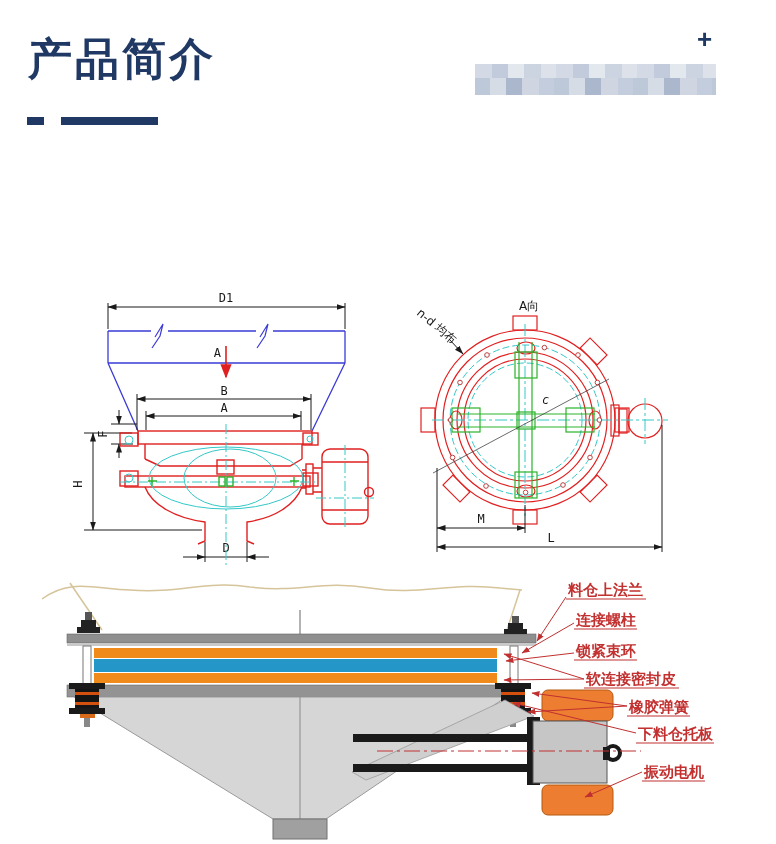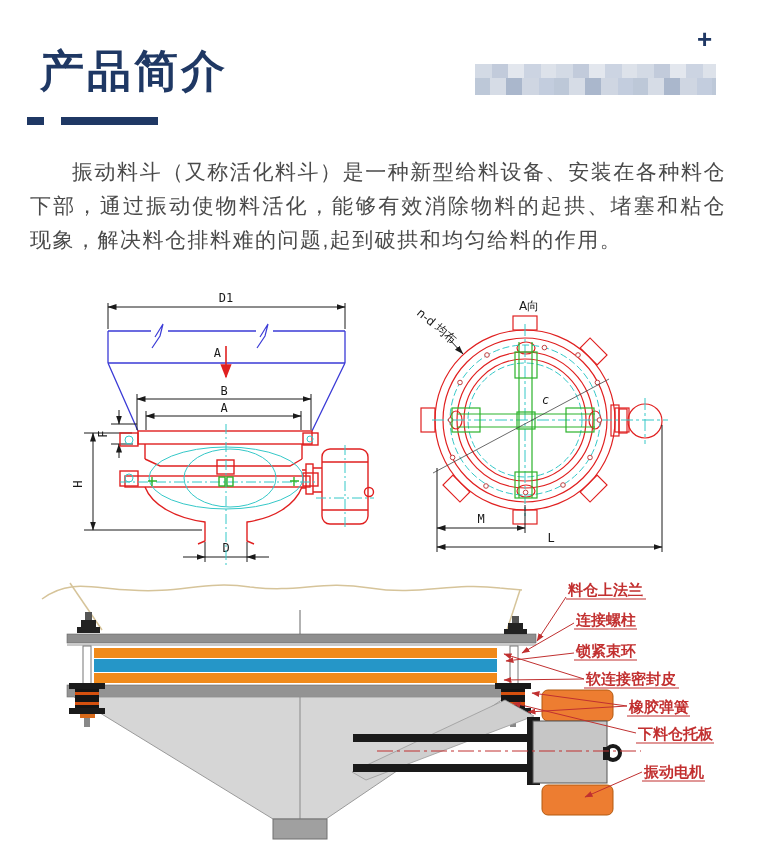--- a/index.html
+++ b/index.html
@@ -1,19 +1,19 @@
 <!DOCTYPE html>
 <html><head>
 <meta charset="utf-8">
 <style>
   html,body{margin:0;padding:0;background:#ffffff;}
   #page{position:relative;width:776px;height:844px;background:#fff;overflow:hidden;
         font-family:"Liberation Sans","DejaVu Sans",sans-serif;}
   .title{position:absolute;left:28px;top:30px;font-size:44px;font-weight:800;
-         color:#1f3864;letter-spacing:3px;margin:12px;}
+         color:#1f3864;letter-spacing:3px;margin:0;}
   .plus{position:absolute;left:697px;top:26px;font-size:26px;font-weight:700;color:#1f3864;line-height:1;}
   .wm{position:absolute;left:475px;top:64px;width:241px;height:31px;overflow:hidden;}
   .wm .r1{height:14px;background:repeating-linear-gradient(90deg,#d3dae5 0 17px,#c2cbdb 17px 33px,#e3e7ee 33px 49px,#ccd4e2 49px 66px,#dde2ea 66px 81px);}
   .wm .r2{height:17px;background:repeating-linear-gradient(90deg,#bdc8d8 0 15px,#d6dce6 15px 31px,#aab7cc 31px 47px,#cfd6e2 47px 64px,#c3cdde 64px 79px);}
   .dash{position:absolute;top:117px;height:8px;background:#1f3864;}
   .dash.s{left:27px;width:17px;}
   .dash.l{left:61px;width:97px;}
   .intro{position:absolute;left:30px;top:155px;width:696px;font-size:21px;line-height:34px;
          letter-spacing:1.5px;color:#4a4a4a;text-indent:2em;text-align:justify;}
   svg{position:absolute;left:0;top:278px;}
@@ -30,21 +30,20 @@
   <span class="plus">+</span>
 
   <div class="wm">
     <div class="r1"></div>
     <div class="r2"></div>
   </div>
 
   <div class="dash s"></div>
   <div class="dash l"></div>
 
-  <div class="intro">振动料斗（又称活化料斗）是一种新型给料设备、安装在各种料仓下部，通过振动使物料活化，能够有效消除物料的起拱、堵塞和粘仓现象，解决料仓排料难的问题,起到破拱和均匀给料的作用。</div>
 
   <svg width="776" height="566" viewBox="0 278 776 566">
     <defs>
       <marker id="arrK" markerWidth="10" markerHeight="8" refX="8.5" refY="3.5" orient="auto-start-reverse">
         <path d="M0,0.5 L9,3.5 L0,6.5 Z" fill="#1a1a1a"></path>
       </marker>
       <marker id="arrR" markerWidth="9" markerHeight="8" refX="7.5" refY="3.5" orient="auto">
         <path d="M0,0.5 L8,3.5 L0,6.5 Z" fill="#c03030"></path>
       </marker>
       <marker id="arrC" markerWidth="10" markerHeight="9" refX="8" refY="4" orient="auto">

